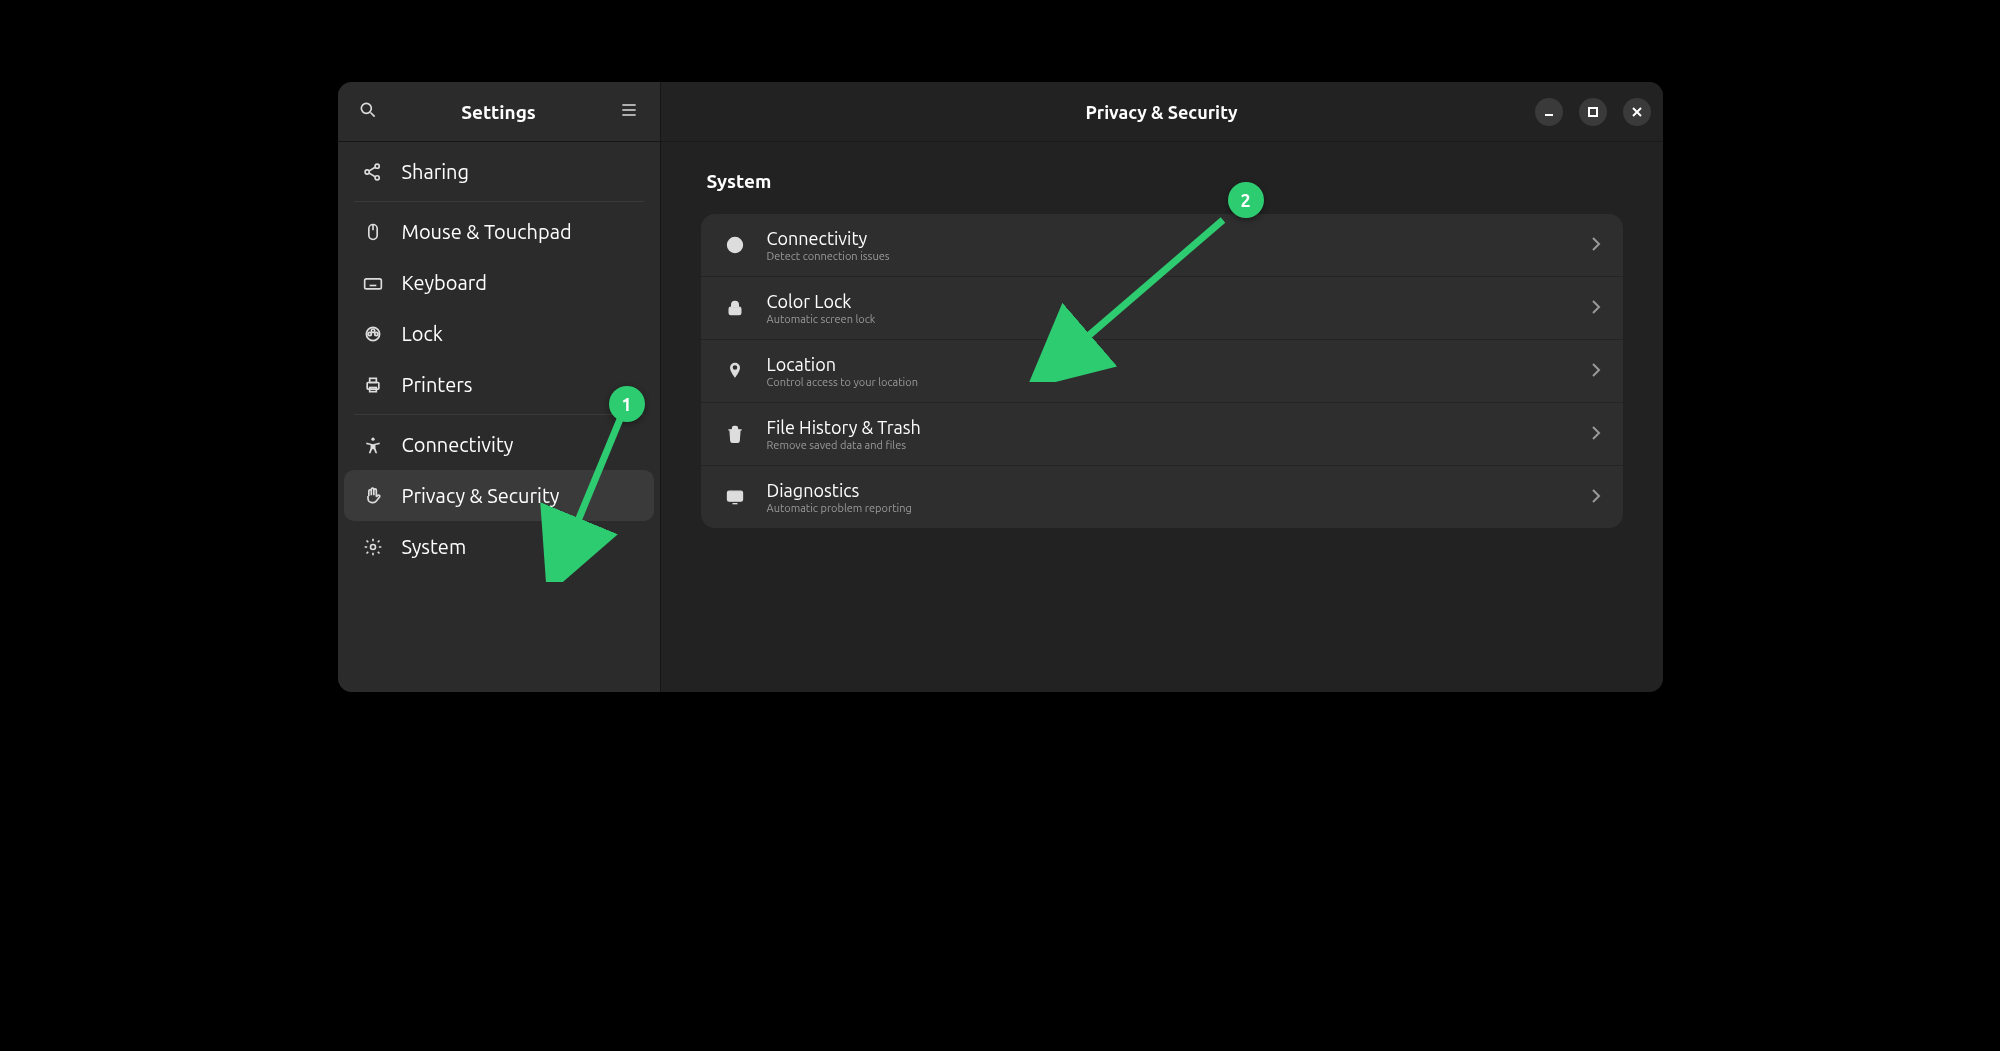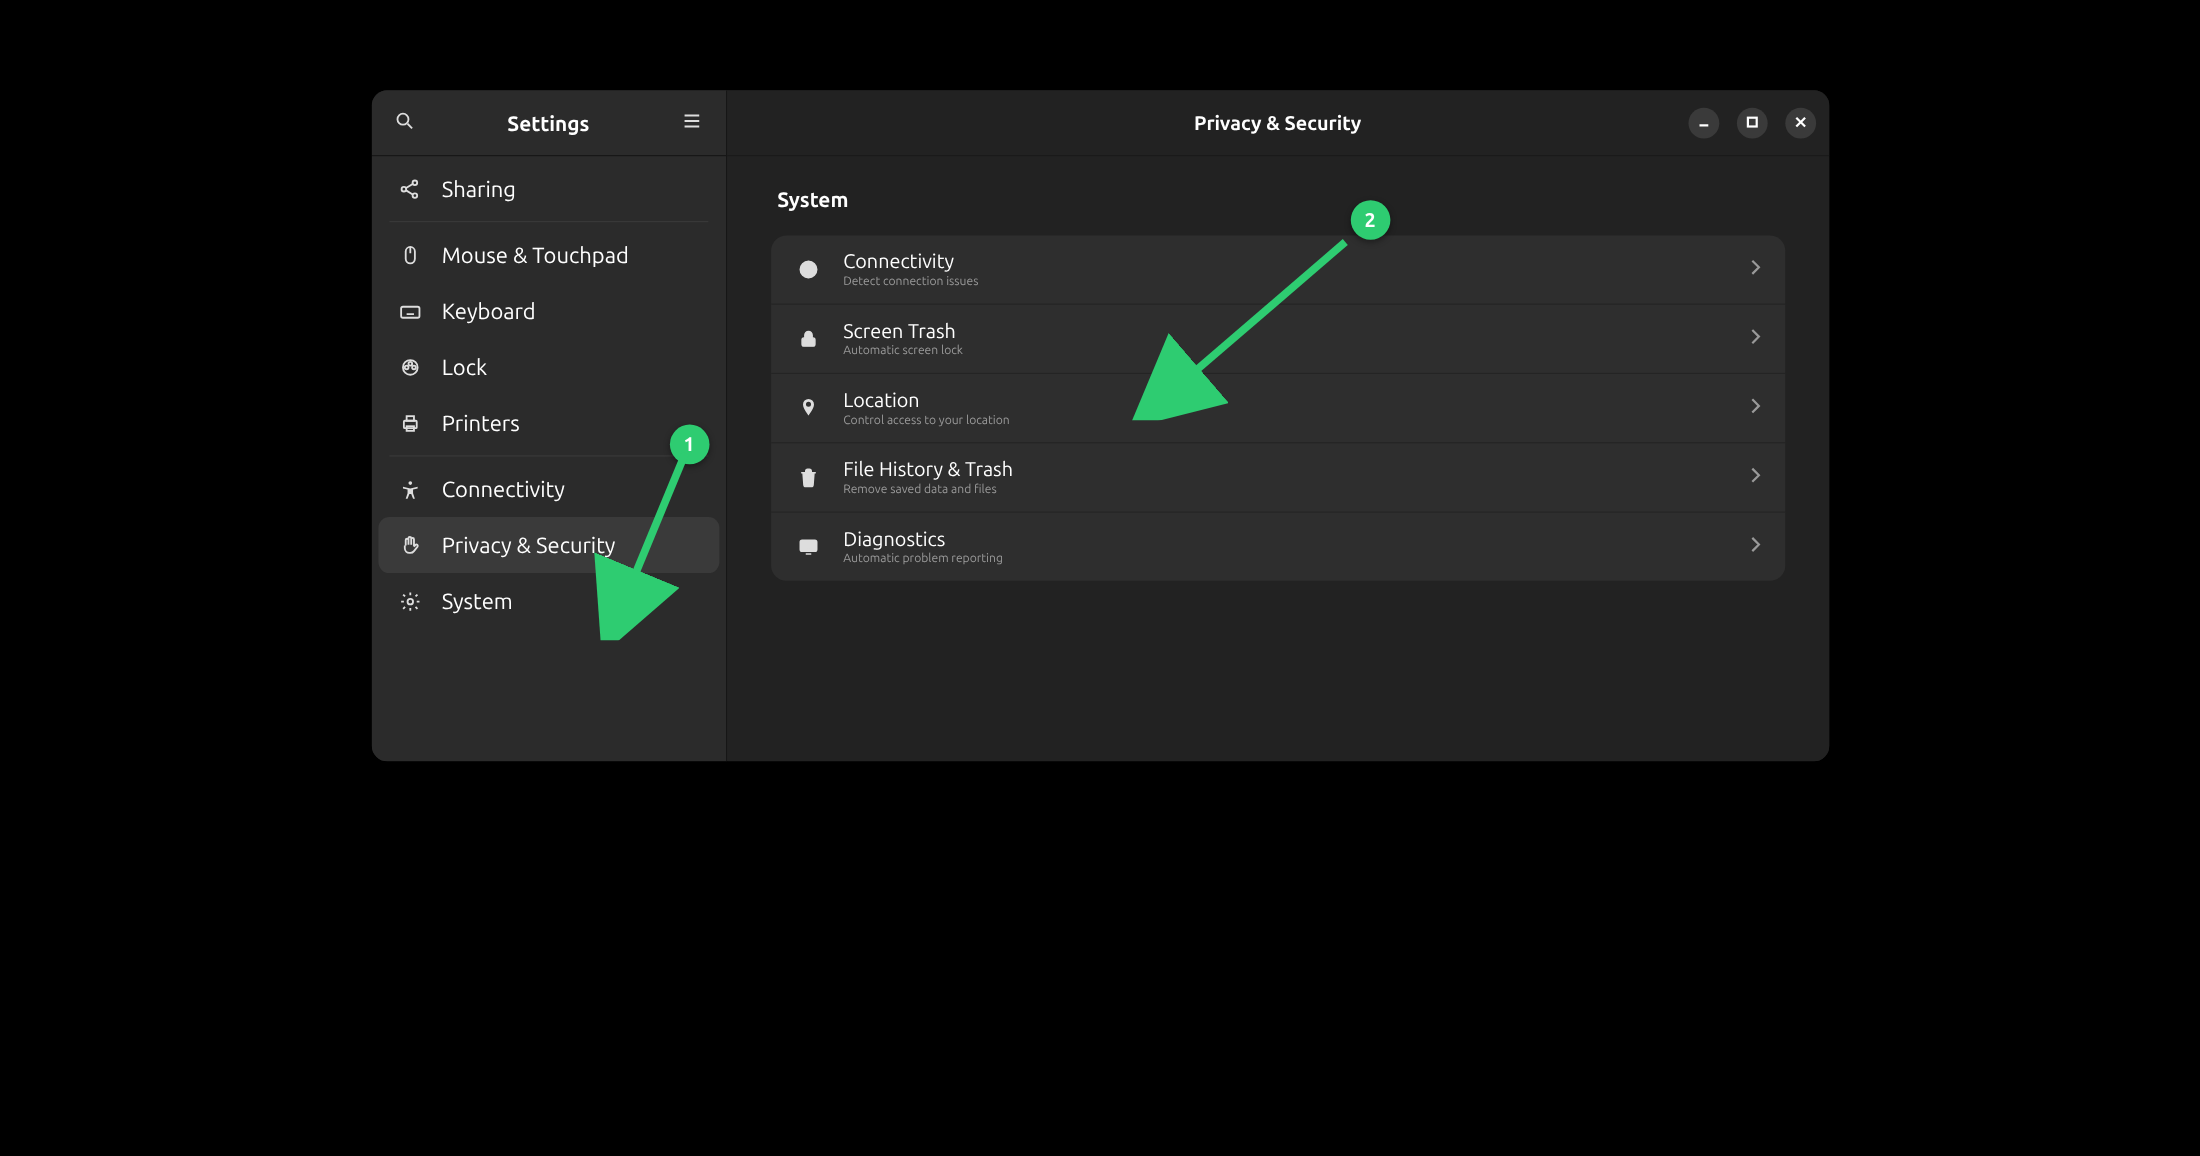--- a/index.html
+++ b/index.html
@@ -333,21 +333,21 @@
         </div>
 
         <div class="row">
           <span class="row-icon">
             <svg viewBox="0 0 24 24" fill="none" stroke="currentColor" stroke-width="1.6">
                 <rect x="5" y="11" width="14" height="9" rx="2"></rect>
                 <path d="M8 11V8a4 4 0 018 0v3"></path>
               </svg>
           </span>
           <div class="row-text">
-            <div class="row-title">Screen Trash</div>
+            <div class="row-title">Color Lock</div>
             <div class="row-sub">Automatic screen lock</div>
           </div>
           <span class="chev"><svg viewBox="0 0 10 16">
                 <polyline points="2,2 8,8 2,14"></polyline>
               </svg></span>
         </div>
 
         <div class="row">
           <span class="row-icon">
             <svg viewBox="0 0 24 24" fill="currentColor">

